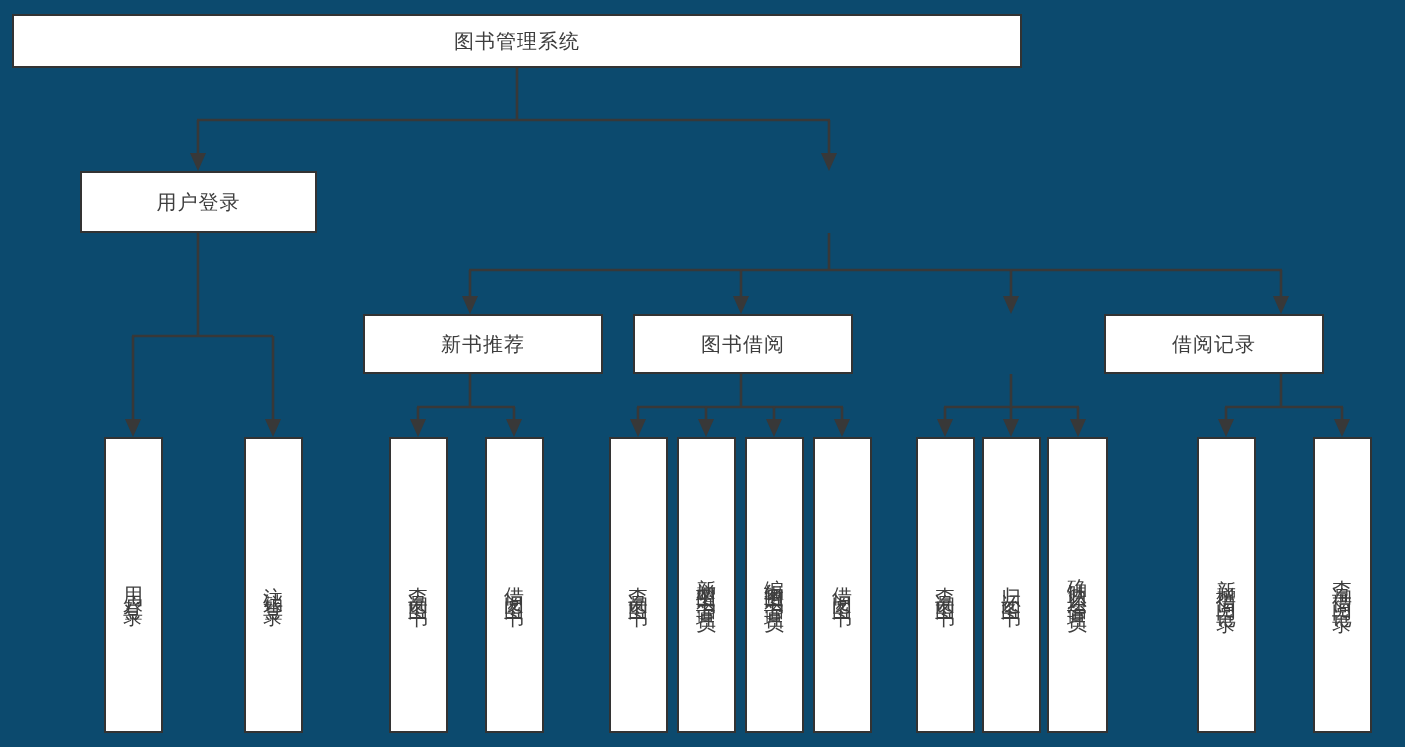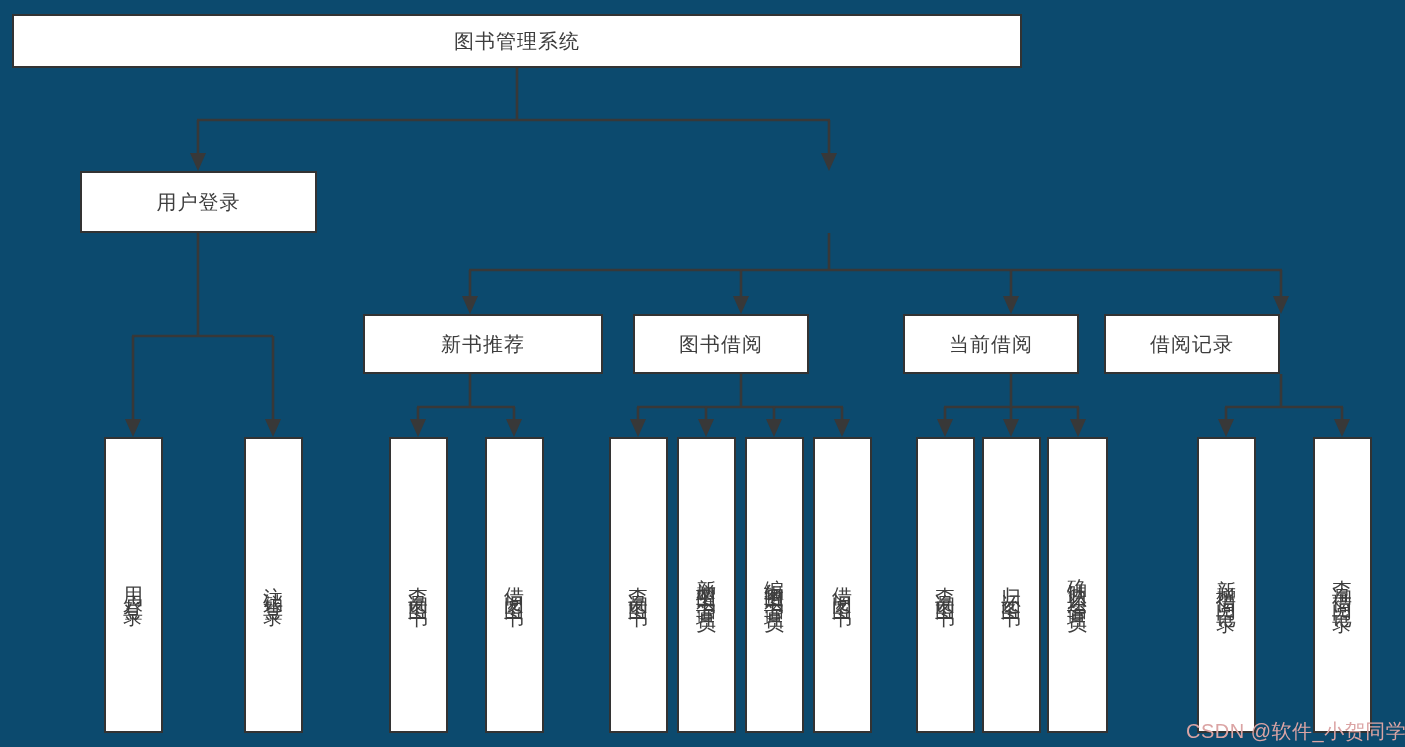--- a/index.html
+++ b/index.html
@@ -51,21 +51,21 @@
     font-size: 20px;
     letter-spacing: 7px;
     line-height: 1;
     width: 59px;
     height: 296px;
     top: 437px;
   }
   .root-box   { left: 12px;  top: 14px;  width: 1010px; height: 54px; }
   .l2-0       { left: 80px;  top: 171px; width: 237px;  height: 62px; }
   .l2-1       { left: 711px; top: 171px; width: 236px;  height: 62px; }
-  .l3         { top: 314px; width: 176px; height: 60px; }
+  .l3         { top: 314px; width: 220px; height: 60px; }
   .l3-0 { left: 363px; width: 240px; }
   .l3-1 { left: 633px; }
   .l3-2 { left: 903px; }
   .l3-3 { left: 1104px; }
   .l4-0  { left: 104px; }
   .l4-1  { left: 244px; }
   .l4-2  { left: 389px; }
   .l4-3  { left: 485px; }
   .l4-4  { left: 609px; }
   .l4-5  { left: 677px; letter-spacing: 5px; }
@@ -166,32 +166,30 @@
       <polygon points="1334,419 1350,419 1342,437"></polygon>
     </g>
   </svg>
 
   <div class="node hbox root-box">图书管理系统</div>
 
   <div class="node hbox l2-0">用户登录</div>
 
   <div class="node hbox l3 l3-0">新书推荐</div>
   <div class="node hbox l3 l3-1">图书借阅</div>
-  <div class="node hbox l3 l3-2">当前借阅</div>
   <div class="node hbox l3 l3-3">借阅记录</div>
 
   <div class="node vbox l4-0">用户登录</div>
   <div class="node vbox l4-1">注销登录</div>
   <div class="node vbox l4-2">查询图书</div>
   <div class="node vbox l4-3">借阅图书</div>
   <div class="node vbox l4-4">查询图书</div>
   <div class="node vbox l4-5">新增图书（管理员）</div>
   <div class="node vbox l4-6">编辑图书（管理员）</div>
   <div class="node vbox l4-7">借阅图书</div>
   <div class="node vbox l4-8">查询图书</div>
   <div class="node vbox l4-9">归还图书</div>
   <div class="node vbox l4-10">确认归还（管理员）</div>
   <div class="node vbox l4-11">新增借阅记录</div>
   <div class="node vbox l4-12">查询借阅记录</div>
 
-  <div class="watermark">CSDN @软件_小贺同学</div>
 
 </div>
 
 </body></html>

